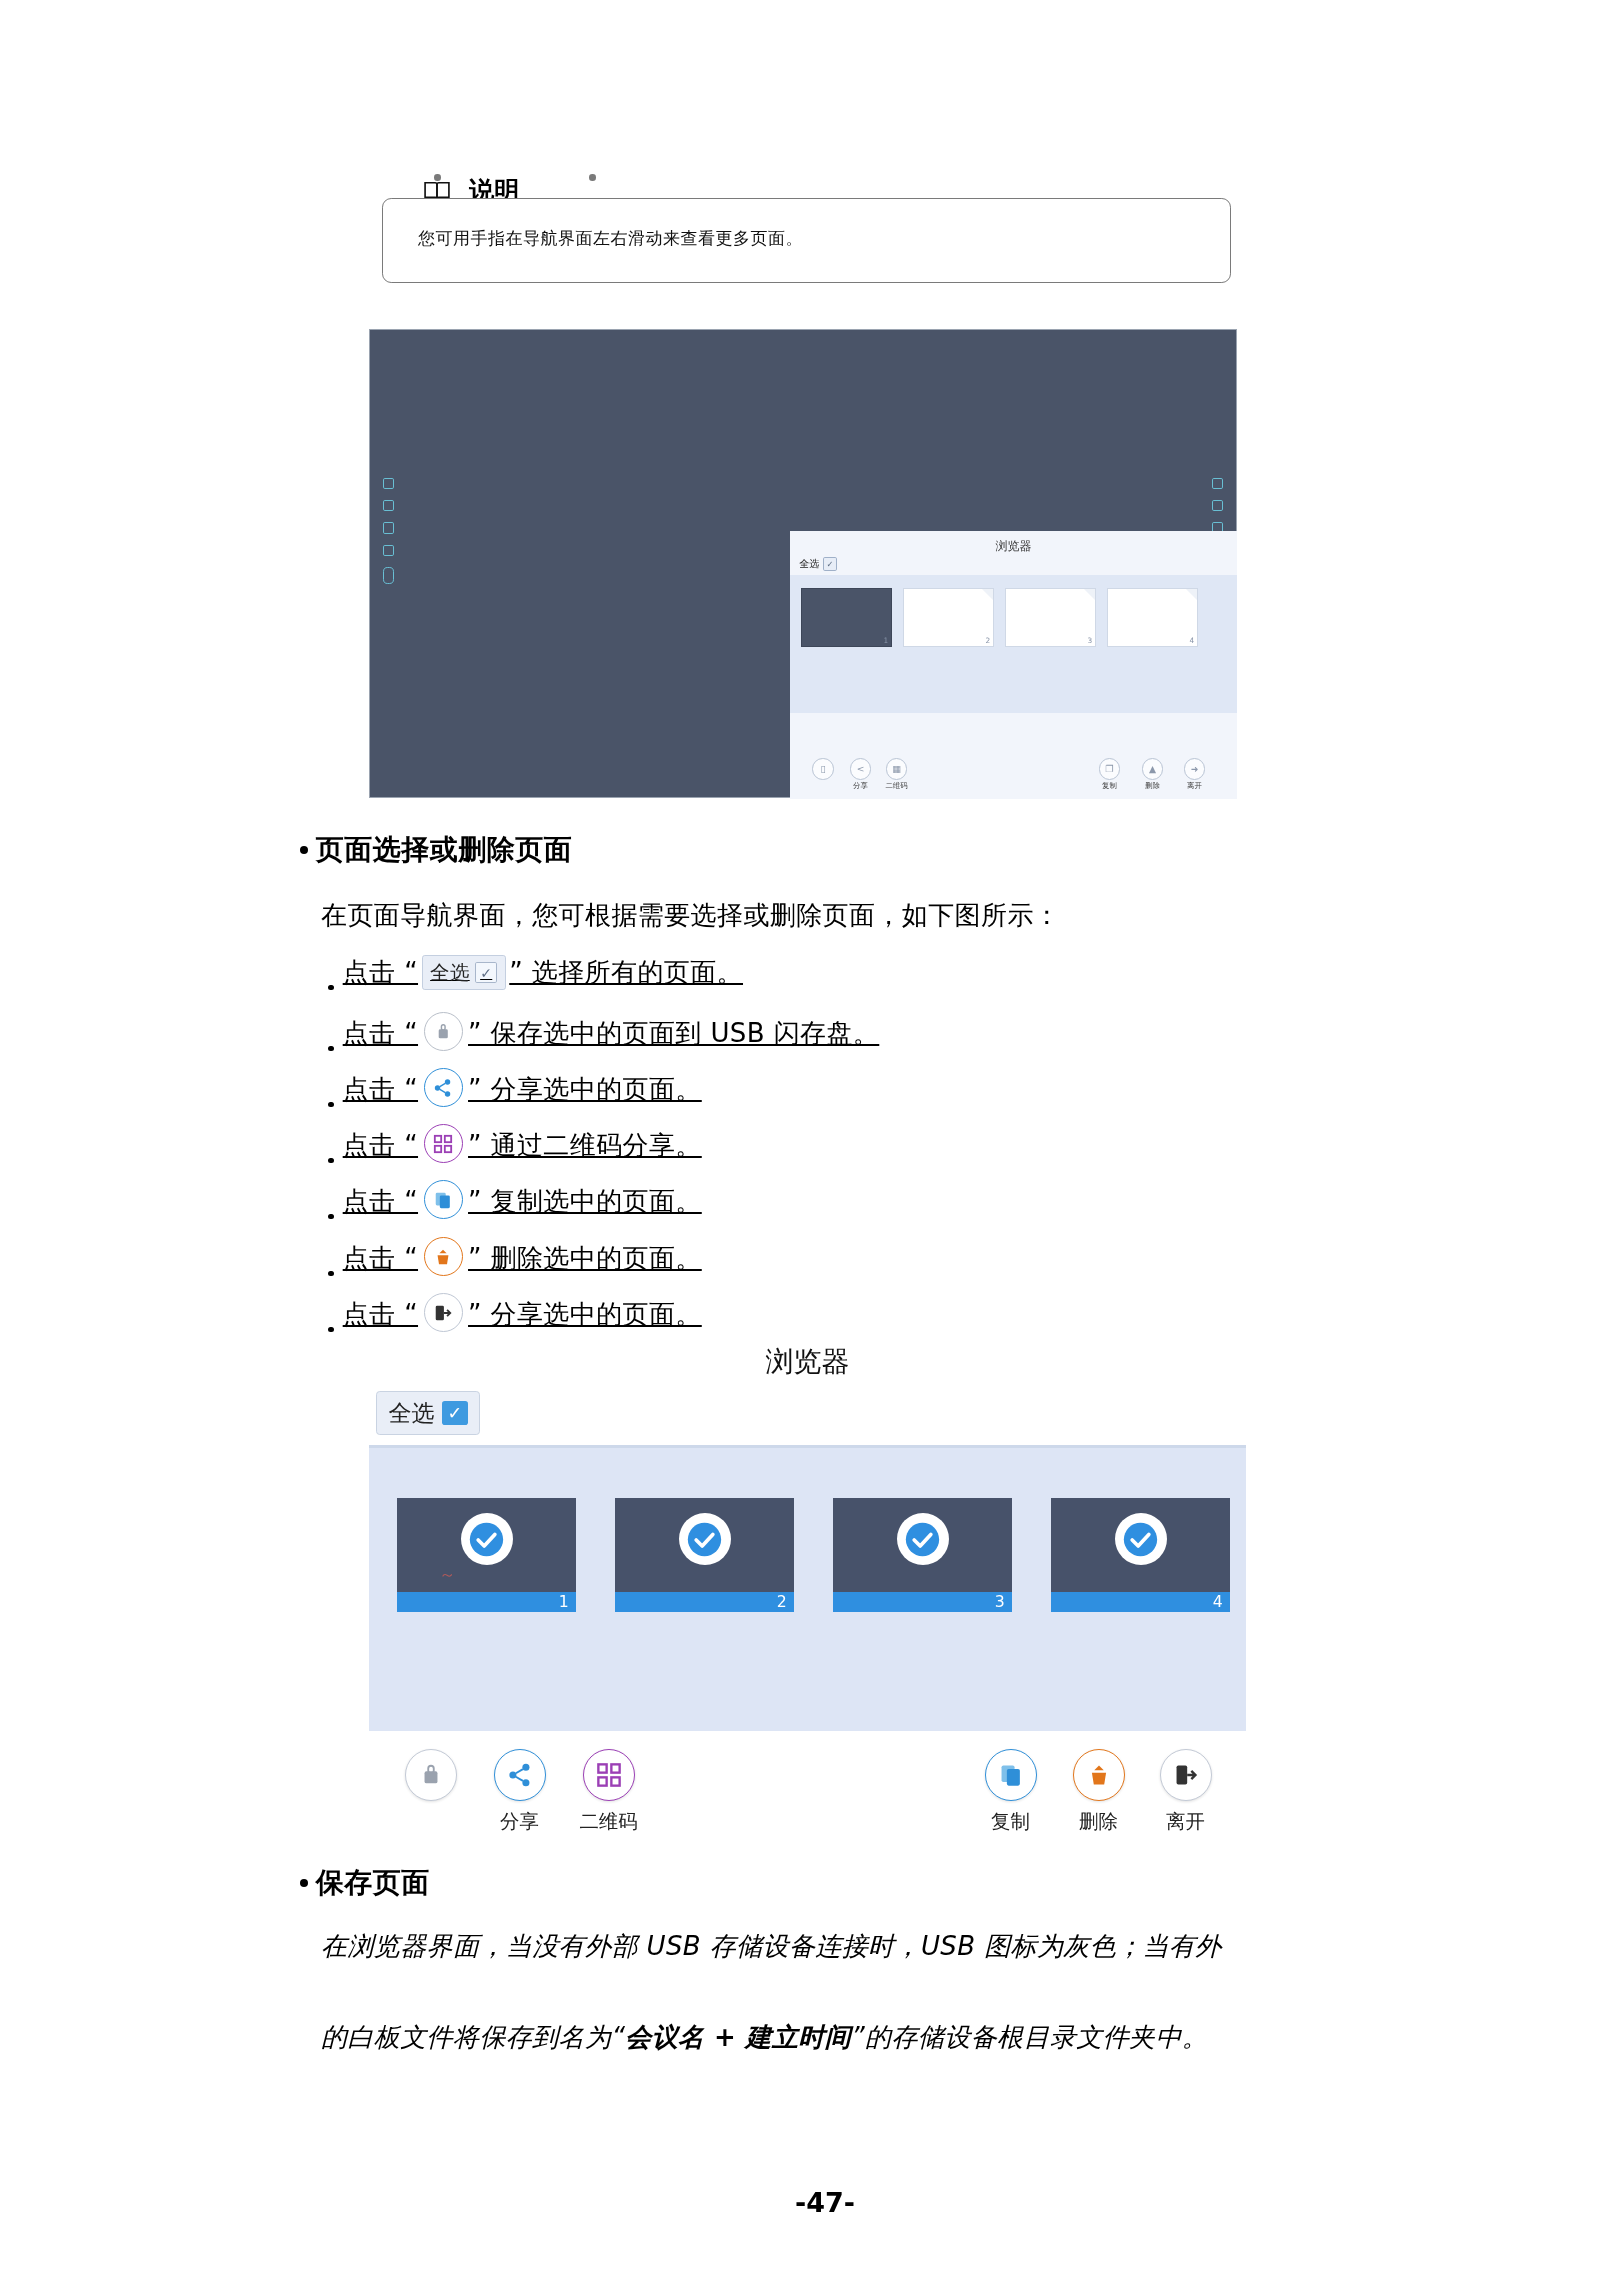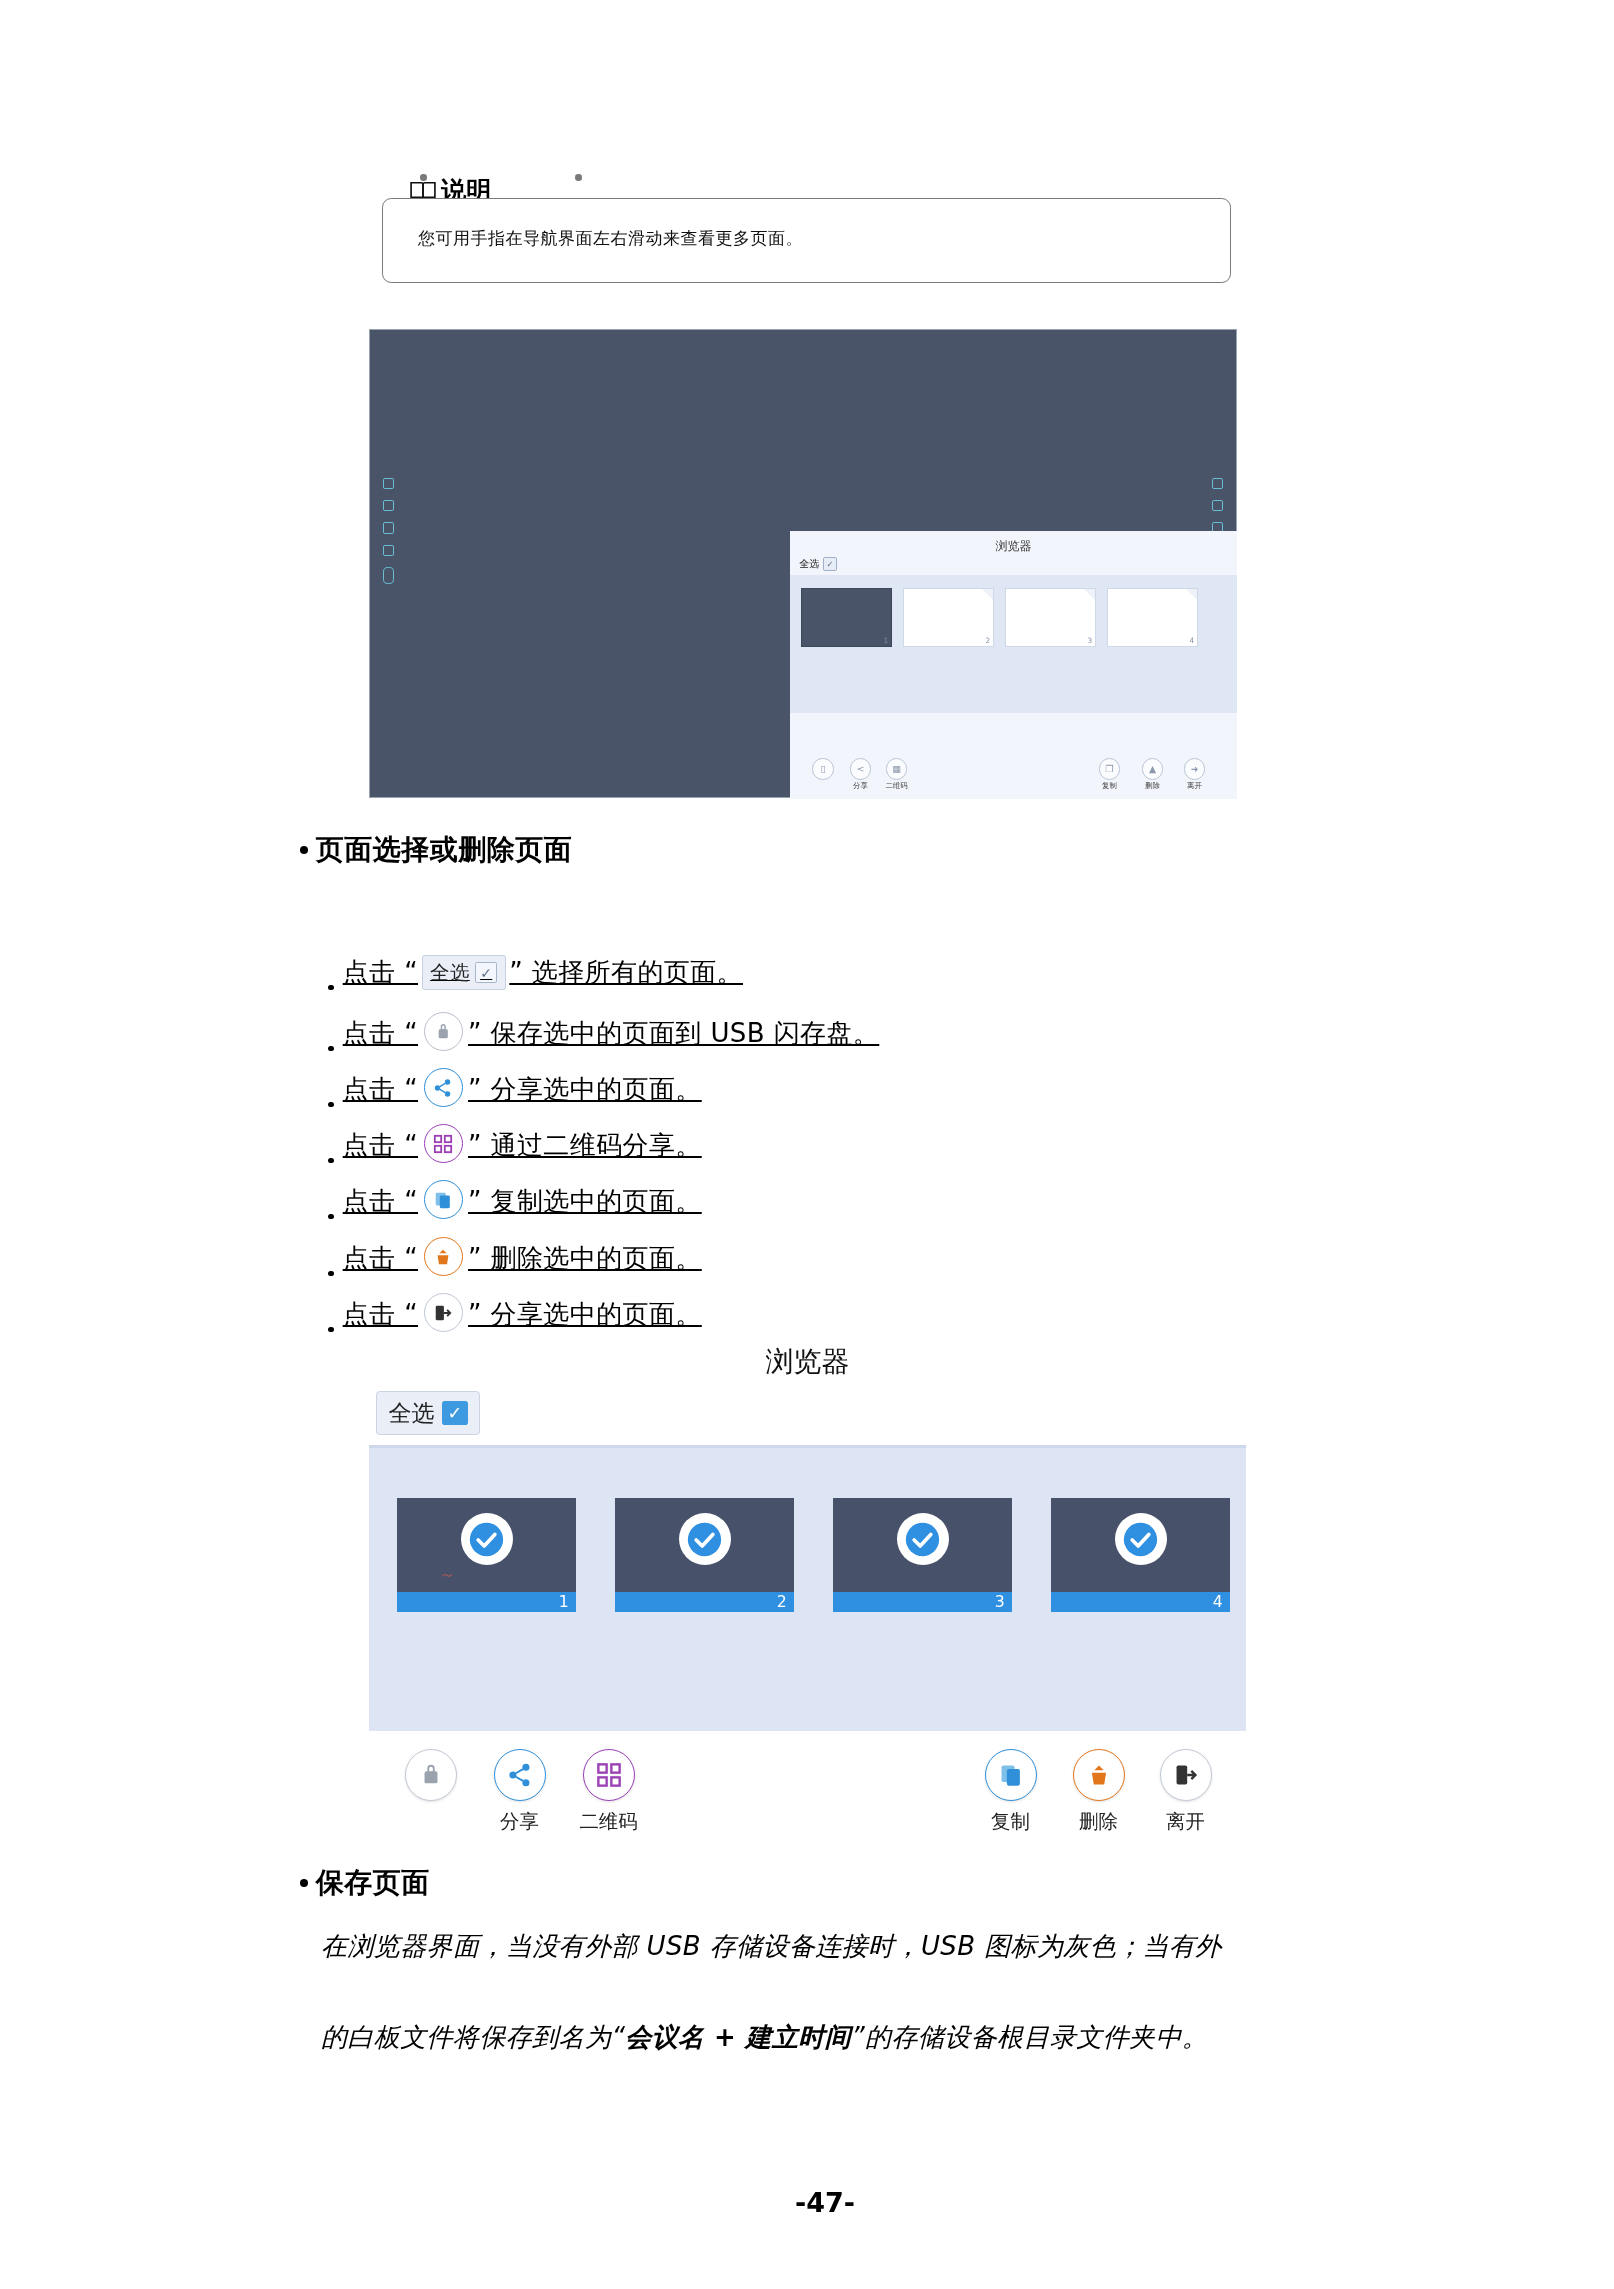--- a/index.html
+++ b/index.html
@@ -32,27 +32,27 @@
   .note-box {
     border: 1.4px solid #7a7a7a;
     border-radius: 9.2px;
     height: 85px;
     box-sizing: border-box;
     position: relative;
     background: #fff;
   }
   .note-title {
     position: absolute;
-    left: 18px;
+    left: 32px;
     top: -20px;
     background: #fff;
     padding: 0 9.2px;
     display: flex;
     align-items: center;
-    gap: 4px;
+    gap: 18px;
     font-size: 25px;
     font-weight: 700;
     color: #000;
     line-height: 1;
   }
   .book-icon {
     display: inline-block;
     width: 28px;
     height: 22px;
     position: relative;
@@ -537,20 +537,21 @@
           <div class="circ">➜</div>
           <span>离开</span>
         </div>
       </div>
     </div>
   </div>
 
   <div class="bullet-head" style="left:300px; top:831px;">
     <span>页面选择或删除页面</span>
   </div>
+  <div class="para" style="left:321px; top:893px;">在页面导航界面，您可根据需要选择或删除页面，如下图所示：</div>
 
   <div class="li" style="left:328px; top:955px;">
     <span class="dot"></span>
     <span>点击 “</span>
     <span class="chip-selall">
       <span>全选</span>
       <span class="ck">✓</span>
     </span>
     <span>” 选择所有的页面。</span>
   </div>

